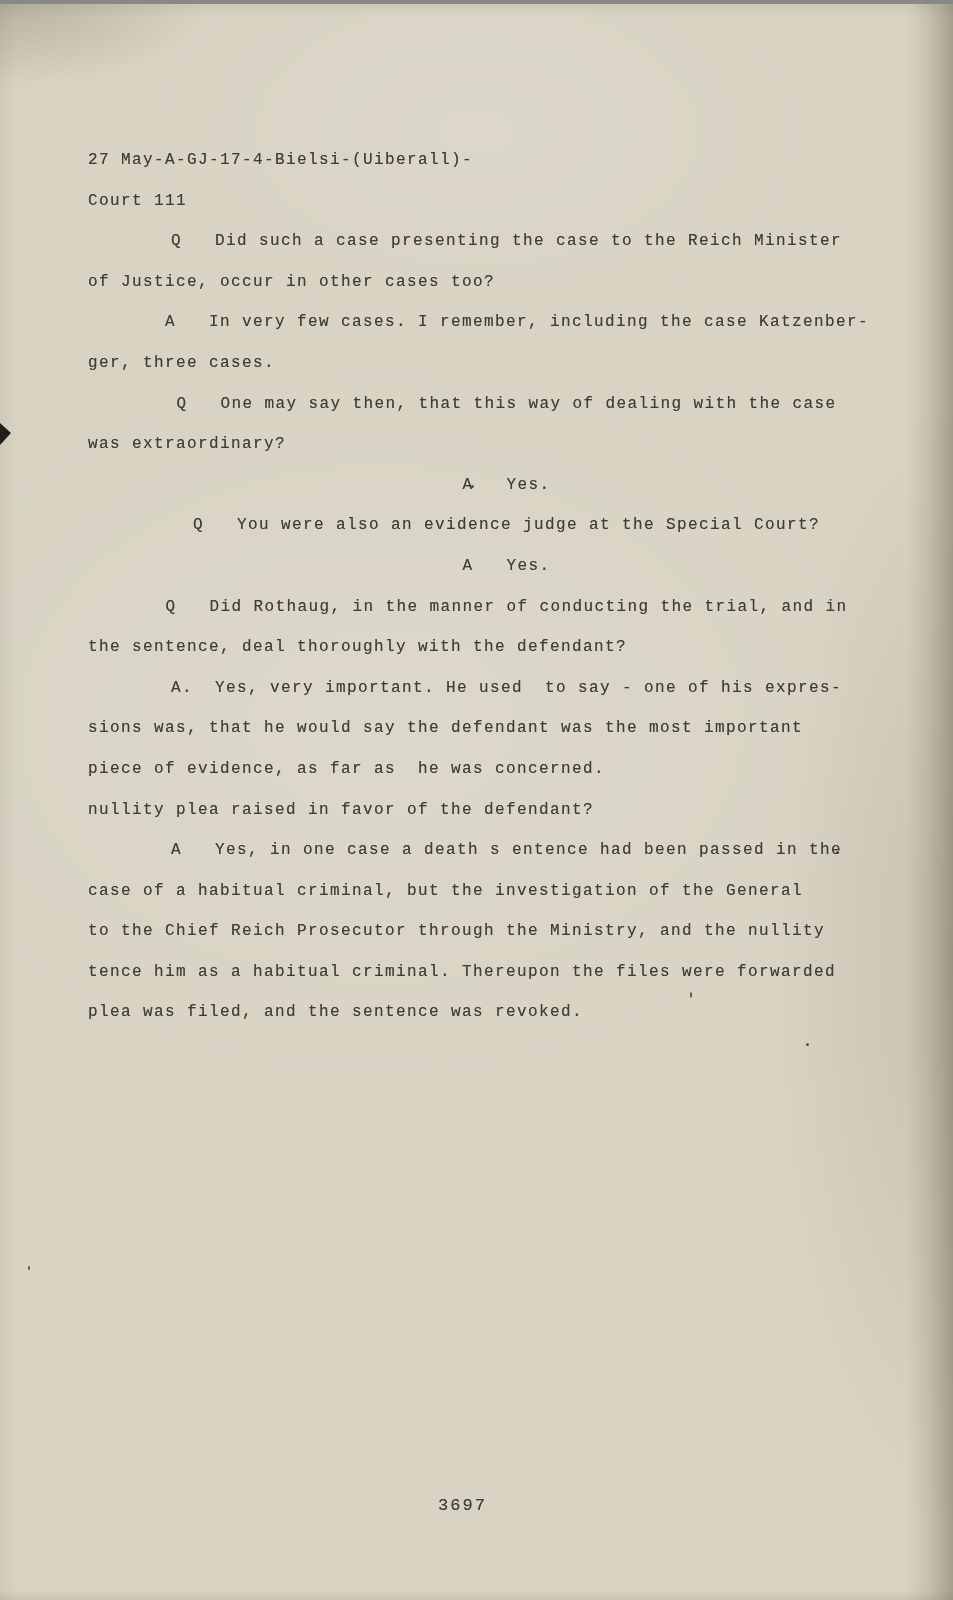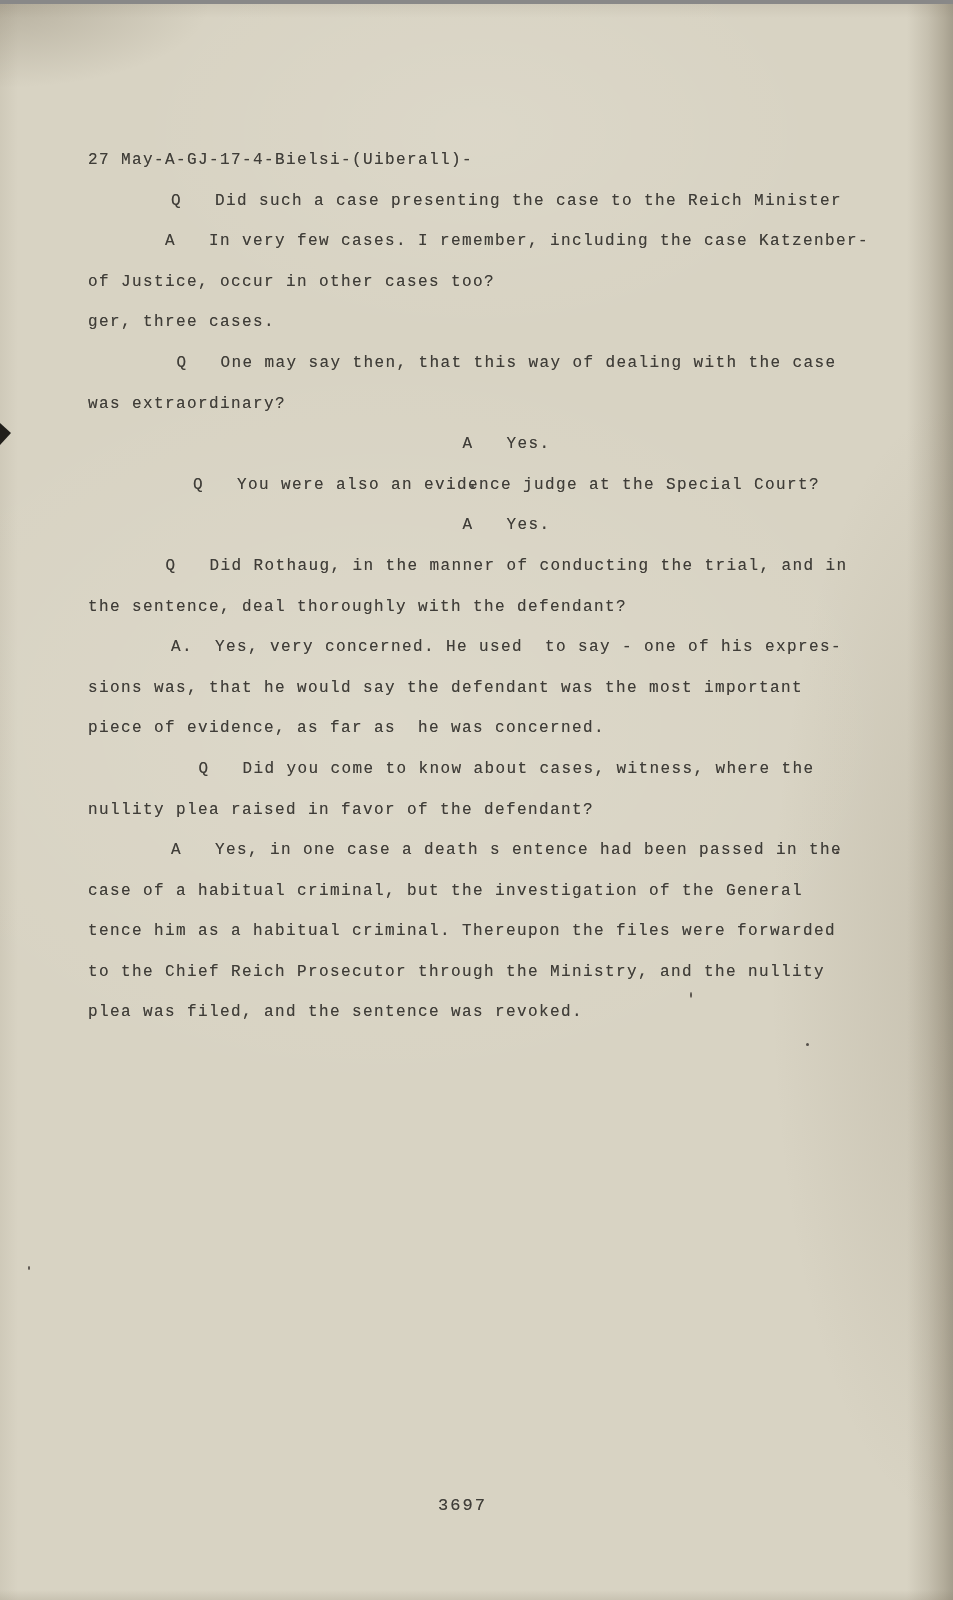--- a/index.html
+++ b/index.html
@@ -90,39 +90,39 @@
   <div class="edge-bottom"></div>
   <div class="blob-left"></div>
   <div class="speck s1"></div>
   <div class="speck s2"></div>
   <div class="speck s3"></div>
   <div class="speck s4"></div>
   <div class="speck s5"></div>
 
   <div class="content">
     <div class="line">27 May-A-GJ-17-4-Bielsi-(Uiberall)-</div>
+    <div class="line">Court 111</div>
 
     <div class="line indent">Q   Did such a case presenting the case to the Reich Minister</div>
+    <div class="line">of Justice, occur in other cases too?</div>
     <div class="line indent">A   In very few cases. I remember, including the case Katzenber-</div>
-    <div class="line">of Justice, occur in other cases too?</div>
     <div class="line">ger, three cases.</div>
     <div class="line indent">Q   One may say then, that this way of dealing with the case</div>
     <div class="line">was extraordinary?</div>
     <div class="line indent">A   Yes.</div>
     <div class="line indent">Q   You were also an evidence judge at the Special Court?</div>
     <div class="line indent">A   Yes.</div>
     <div class="line indent">Q   Did Rothaug, in the manner of conducting the trial, and in</div>
     <div class="line">the sentence, deal thoroughly with the defendant?</div>
-    <div class="line indent">A.  Yes, very concerned. He used  to say - one of his expres-</div>
+    <div class="line indent">A.  Yes, very important. He used  to say - one of his expres-</div>
     <div class="line">sions was, that he would say the defendant was the most important</div>
     <div class="line">piece of evidence, as far as  he was concerned.</div>
-    <div class="line indent">Q   Did you come to know about cases, witness, where the</div>
     <div class="line">nullity plea raised in favor of the defendant?</div>
     <div class="line indent">A   Yes, in one case a death s entence had been passed in the</div>
     <div class="line">case of a habitual criminal, but the investigation of the General</div>
+    <div class="line">to the Chief Reich Prosecutor through the Ministry, and the nullity</div>
     <div class="line">tence him as a habitual criminal. Thereupon the files were forwarded</div>
-    <div class="line">to the Chief Reich Prosecutor through the Ministry, and the nullity</div>
     <div class="line">plea was filed, and the sentence was revoked.</div>
   </div>
 
   <div class="page-number">3697</div>
 
 </div>
 
 </body></html>

